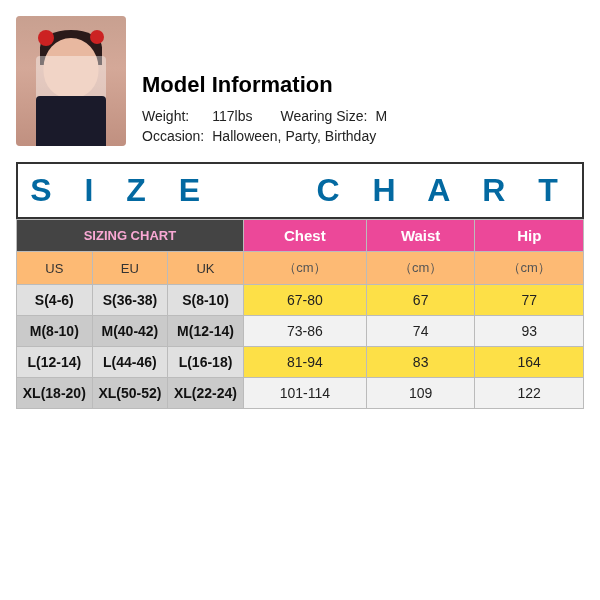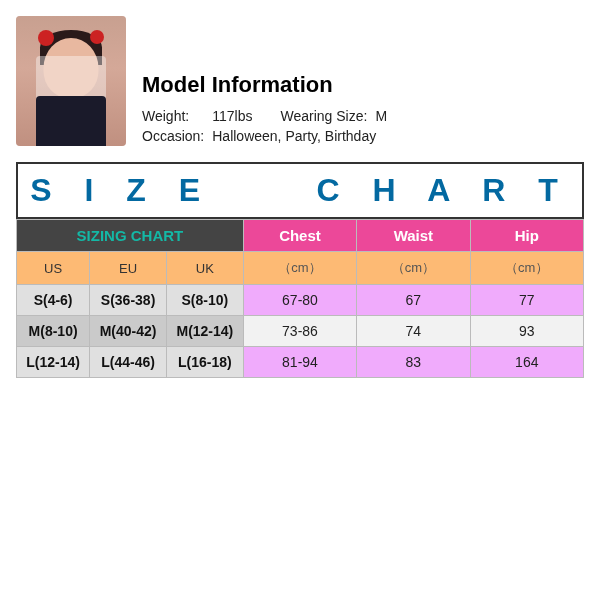--- a/index.html
+++ b/index.html
@@ -144,22 +144,22 @@
       font-size: 14px;
     }
     .sizing-table th, .sizing-table td {
       border: 1px solid #bbb;
       text-align: center;
       padding: 7px 4px;
     }
     
     .header-row th.sizing-label {
       background: #444;
-      color: #14b8a6;
-      font-size: 15px;
+      color: #f9a8d4;
+      font-size: 13px;
       font-weight: bold;
       text-align: center;
       width: 40%;
     }
     .header-row th.col-header {
       background: #ec4899;
       color: #fff;
       font-weight: bold;
       font-size: 15px;
     }
@@ -169,21 +169,21 @@
       font-size: 13px;
       font-weight: normal;
       color: #333;
     }
     .subheader-row td.unit {
       color: #555;
       font-size: 13px;
     }
     
     .data-row td {
-      background: #f0abfc;
+      background: #fde047;
       color: #222;
     }
     .data-row:nth-child(even) td {
       background: #f2f2f2;
     }
     .data-row td.size-us,
     .data-row td.size-eu,
     .data-row td.size-uk {
       background: #e0e0e0;
       font-weight: bold;
@@ -269,16 +269,24 @@
       <td>93</td>
     </tr>
         <tr class="data-row">
       <td class="size-us">L(12-14)</td>
       <td class="size-eu">L(44-46)</td>
       <td class="size-uk">L(16-18)</td>
       <td>81-94</td>
       <td>83</td>
       <td>164</td>
     </tr>
+        <tr class="data-row">
+      <td class="size-us">XL(18-20)</td>
+      <td class="size-eu">XL(50-52)</td>
+      <td class="size-uk">XL(22-24)</td>
+      <td>101-114</td>
+      <td>109</td>
+      <td>122</td>
+    </tr>
       </tbody>
   </table>
 
 </div>
 
 </body></html>

